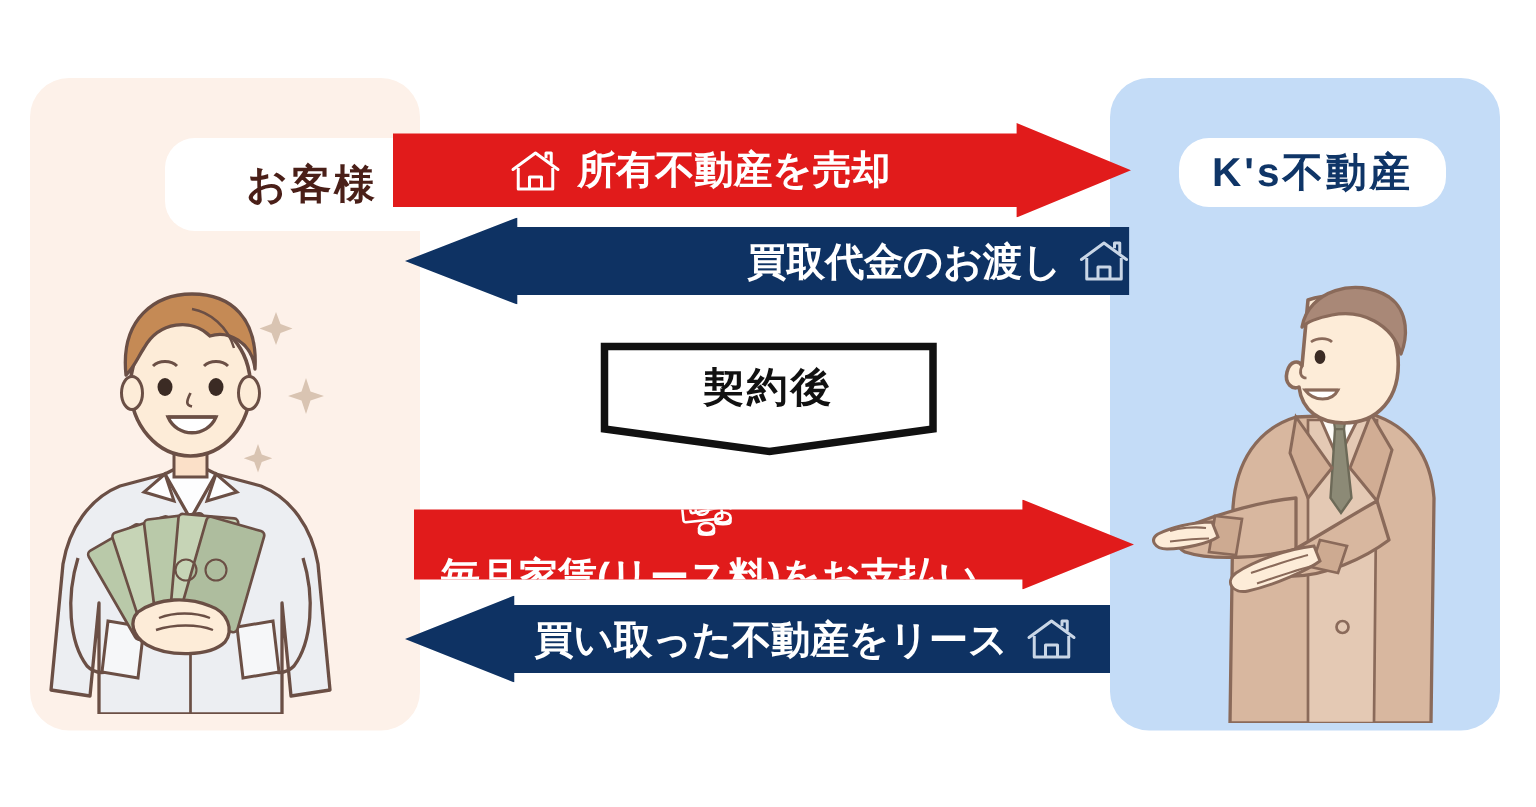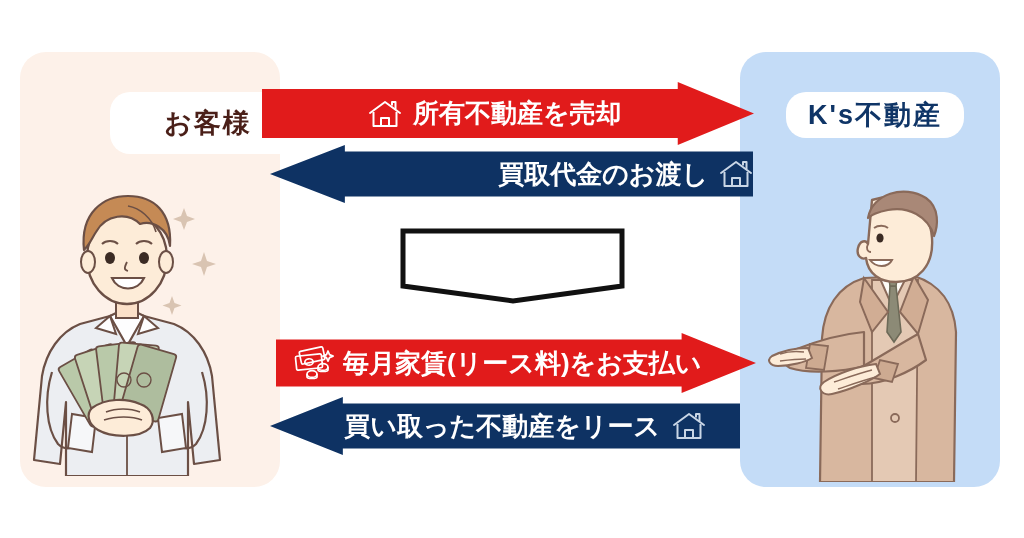--- a/index.html
+++ b/index.html
@@ -76,33 +76,33 @@
     justify-content:flex-start;
   }
   
   .to-left{
     clip-path:polygon(100% 11%, 15.5% 11%, 15.5% 0, 0 50%, 15.5% 100%, 15.5% 89%, 100% 89%);
     justify-content:flex-end;
   }
 
   
   .a1{left:262px;top:82px;width:492px;height:63px;font-size:26px;}
-  .a1 .inner{padding-left:106px;display:flex;align-items:center;gap:11px;}
+  .a1 .inner{padding-left:78px;display:flex;align-items:center;gap:11px;}
 
   
   .a2{left:270px;top:145px;width:483px;height:58px;font-size:26px;}
   .a2 .inner{display:flex;align-items:center;gap:11px;}
 
   
   .a3{left:276px;top:333px;width:480px;height:60px;font-size:26px;}
-  .a3 .inner{padding-left:18px;display:flex;align-items:center;gap:9px;}
+  .a3 .inner{padding-left:18px;display:flex;align-items:center;gap:9px;flex-direction:column;}
 
   
   .a4{left:270px;top:397px;width:470px;height:58px;font-size:26px;}
-  .a4 .inner{padding-right:34px;display:flex;align-items:center;gap:12px;}
+  .a4 .inner{padding-right:22px;display:flex;align-items:center;gap:12px;}
 
   .icon-house{width:34px;height:30px;flex:0 0 auto;}
   .icon-money{width:40px;height:34px;flex:0 0 auto;}
 
   
   .badge{
     position:absolute;
     left:400px;top:228px;width:225px;height:76px;
   }
   .badge svg{display:block;width:100%;height:100%;}
@@ -258,20 +258,21 @@
         <path d="M13 27 L13 19 L21 19 L21 27" fill="none" stroke="#c9d6e6" stroke-width="2" stroke-linejoin="round"></path>
         <path d="M24 6.5 L24 3 L27.5 3 L27.5 10" fill="none" stroke="#c9d6e6" stroke-width="2" stroke-linejoin="round"></path>
       </svg>
     </div>
   </div>
 
   <div class="badge">
     <svg viewBox="0 0 225 76" preserveAspectRatio="none" aria-hidden="true">
       <path d="M3 3 L222 3 L222 58 L113 73 L3 58 Z" fill="#ffffff" stroke="#111111" stroke-width="5" stroke-linejoin="miter"></path>
     </svg>
+    <div class="txt">契約後</div>
   </div>
 
   <div class="arrow arrow-red to-right a3">
     <div class="inner">
       <svg class="icon-money" viewBox="0 0 40 34" aria-hidden="true">
         <g fill="none" stroke="#ffffff" stroke-width="1.7" stroke-linejoin="round">
           <rect x="6" y="3" width="24" height="13" rx="1.5" transform="rotate(-12 18 9)"></rect>
           <rect x="2" y="9" width="26" height="14" rx="1.5" transform="rotate(-6 15 16)"></rect>
           <ellipse cx="15" cy="16" rx="4.2" ry="3.2" transform="rotate(-6 15 16)"></ellipse>
           <ellipse cx="29" cy="21" rx="5" ry="3.4"></ellipse>

